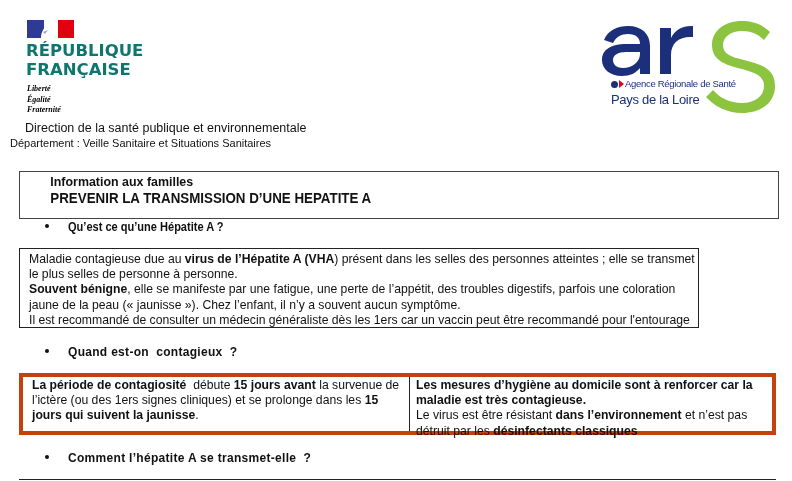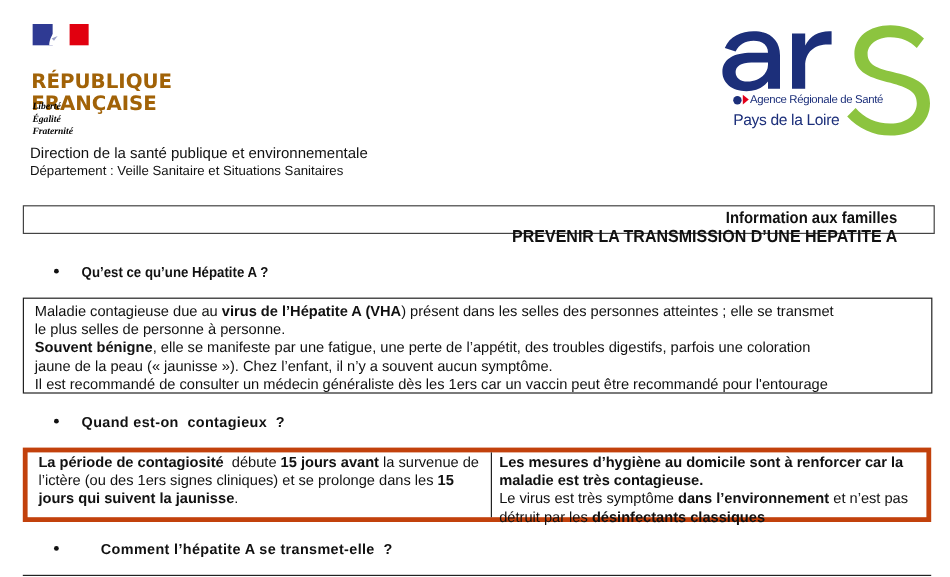--- a/index.html
+++ b/index.html
@@ -3,58 +3,58 @@
 <meta charset="utf-8">
 <style>
   * { margin: 0; padding: 0; box-sizing: border-box; }
   html, body { width: 792px; height: 481px; background: #ffffff; overflow: hidden; }
   body { position: relative; font-family: "Liberation Sans", sans-serif; color: #111; }
 
   .abs { position: absolute; }
 
   
   #rf-flag { left: 27px; top: 20px; width: 47px; height: 18px; }
-  #rf-name { left: 26px; top: 41px; font-family: "DejaVu Sans", sans-serif; font-weight: bold; font-size: 16.5px; line-height: 19px; letter-spacing: 0px; color: #a16207; margin-top: 17px; }
+  #rf-name { left: 26px; top: 41px; font-family: "DejaVu Sans", sans-serif; font-weight: bold; font-size: 16.5px; line-height: 19px; letter-spacing: 0px; color: #0f766e; }
   #rf-motto { left: 27px; top: 84px; font-family: "Liberation Serif", serif; font-style: italic; font-weight: bold; font-size: 8px; line-height: 10.5px; color: #000; }
 
   
   #ars-logo { left: 594px; top: 18px; width: 200px; height: 106px; }
   #ars-tagline { left: 611px; top: 78px; font-family: "Liberation Sans", sans-serif; font-size: 9.5px; line-height: 11px; color: #1c2f7a; letter-spacing: -0.3px; }
   #ars-tagline .dot { display: inline-block; width: 7px; height: 7px; border-radius: 50%; background: #1c2f7a; vertical-align: -1px; }
   #ars-tagline .arrow { display: inline-block; width: 0; height: 0; border-top: 4px solid transparent; border-bottom: 4px solid transparent; border-left: 5px solid #e2001a; margin: 0 1px 0 1px; vertical-align: -1px; }
   #ars-region { left: 611px; top: 94px; font-size: 13px; line-height: 11px; color: #1c2f7a; letter-spacing: -0.3px; }
 
   
   #direction { left: 25px; top: 121px; font-size: 12.5px; line-height: 15px; }
-  #departement { left: 25px; top: 137px; font-size: 11px; line-height: 13px; width: 330px; }
+  #departement { left: 10px; top: 137px; font-size: 11px; line-height: 13px; width: 330px; }
 
   
-  #title-box { left: 19px; top: 171px; width: 760px; height: 24px; border: 1px solid #444; text-align: right; }
+  #title-box { left: 19px; top: 171px; width: 760px; height: 48px; border: 1px solid #444; text-align: left; }
   #title-box .t1 { font-weight: bold; font-size: 13.5px; line-height: 16px; margin-top: 2px; font-family: "Liberation Sans", sans-serif; transform: scaleX(0.92); }
   #title-box .t2 { font-weight: bold; font-size: 14.5px; line-height: 17px; transform: scaleX(0.92); }
 
   .bullet-q { font-weight: bold; font-size: 12px; line-height: 14px; }
   .bullet-q .dot { display: inline-block; width: 4px; height: 4px; border-radius: 50%; background: #111; margin-right: 19px; vertical-align: 3px; }
 
   #q1 { left: 45px; top: 220px; transform-origin: left; }
   #q1 .txt { display: inline-block; transform: scaleX(0.92); transform-origin: left; }
 
-  #box1 { left: 19px; top: 248px; width: 758px; height: 80px; border: 1px solid #222; padding: 3px 0 0 9px; font-size: 12.2px; line-height: 15.2px; }
+  #box1 { left: 19px; top: 248px; width: 680px; height: 80px; border: 1px solid #222; padding: 3px 0 0 9px; font-size: 12.2px; line-height: 15.2px; }
   #box1 p { white-space: nowrap; }
 
   #q2 { left: 45px; top: 345px; }
   #q2 .txt { letter-spacing: 0.3px; }
 
   #box2 { left: 19px; top: 373px; width: 757px; height: 62px; border: 4px solid #c2410c; display: flex; }
   #box2 .cell { font-size: 12.2px; line-height: 15.2px; padding: 1px 0 0 9px; }
   #box2 .cell-left { width: 387px; border-right: 1px solid #222; }
   #box2 .cell-right { flex: 1; padding-left: 6px; }
 
   #q3 { left: 45px; top: 451px; }
-  #q3 .txt { letter-spacing: 0.3px; margin-left: 16px; }
+  #q3 .txt { letter-spacing: 0.3px; }
 
   #bottom-line { left: 19px; top: 479px; width: 757px; height: 1px; background: #222; }
 
   b { font-weight: bold; }
 </style>
 </head>
 <body>
 
 <div class="abs" id="rf-logo">
   <svg class="abs" id="rf-flag" viewBox="0 0 47 18">
@@ -115,21 +115,21 @@
 <div class="abs bullet-q" id="q2">
   <span class="dot"></span><span class="txt" style="white-space:pre">Quand est-on  contagieux  ?</span>
 </div>
 
 <div class="abs" id="box2">
   <div class="cell cell-left">
     <b>La période de contagiosité</b><span style="white-space:pre">  débute </span><b>15 jours avant</b><span> la survenue de l’ictère (ou des 1ers signes cliniques) et se prolonge dans les </span><b>15 jours qui suivent la jaunisse</b><span>.</span>
   </div>
   <div class="cell cell-right">
     <b>Les mesures d’hygiène au domicile sont à renforcer  car la maladie est très contagieuse.</b><br>
-    <span>Le virus est très symptôme </span><b>dans l’environnement</b><span> et n’est pas détruit par les </span><b>désinfectants  classiques</b>
+    <span>Le virus est être résistant </span><b>dans l’environnement</b><span> et n’est pas détruit par les </span><b>désinfectants  classiques</b>
   </div>
 </div>
 
 <div class="abs bullet-q" id="q3">
   <span class="dot"></span><span class="txt" style="white-space:pre">Comment l’hépatite A se transmet-elle  ?</span>
 </div>
 
 <div class="abs" id="bottom-line"></div>
 
 </body></html>

